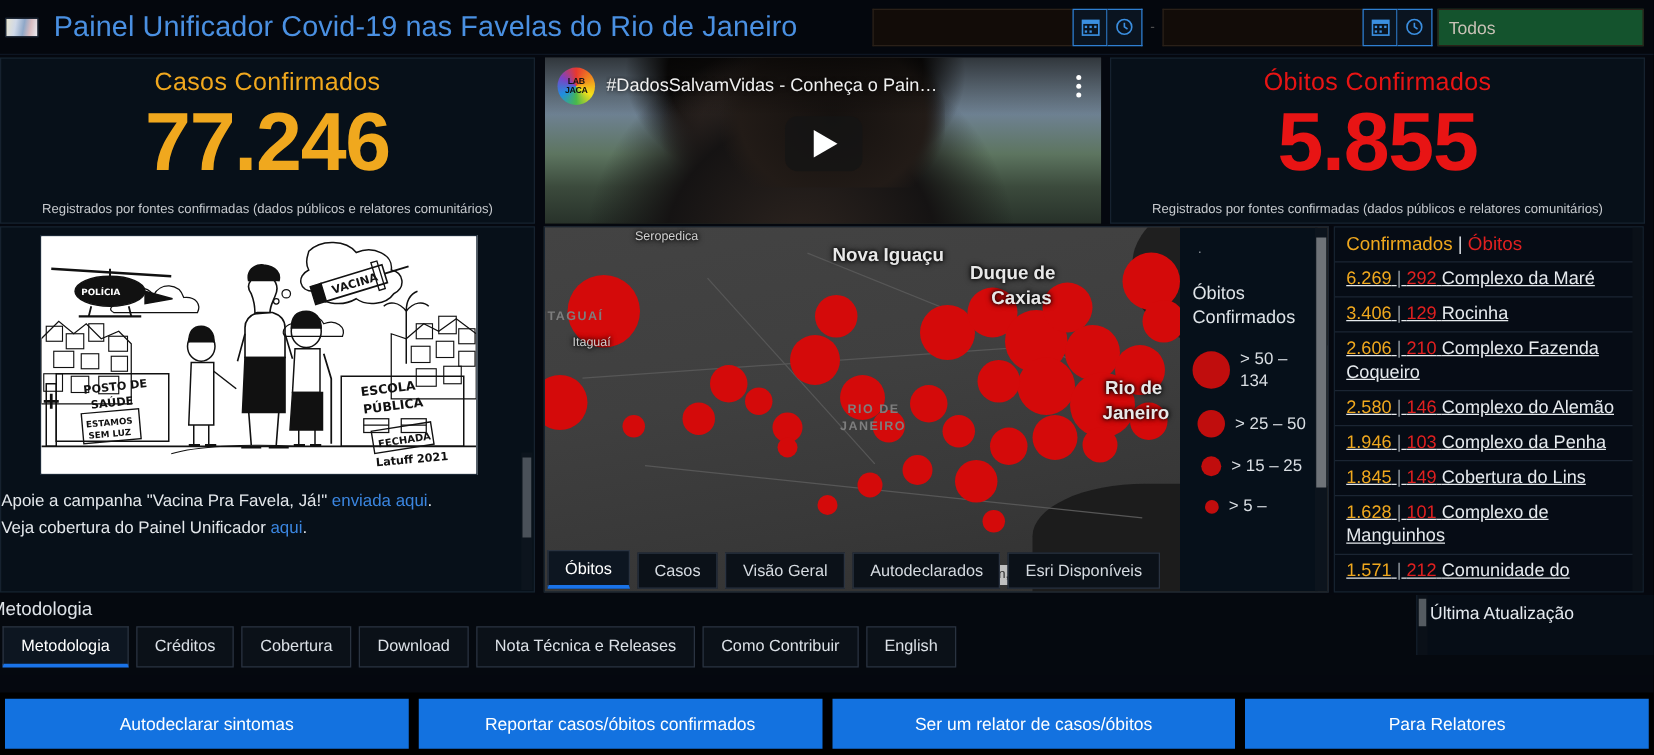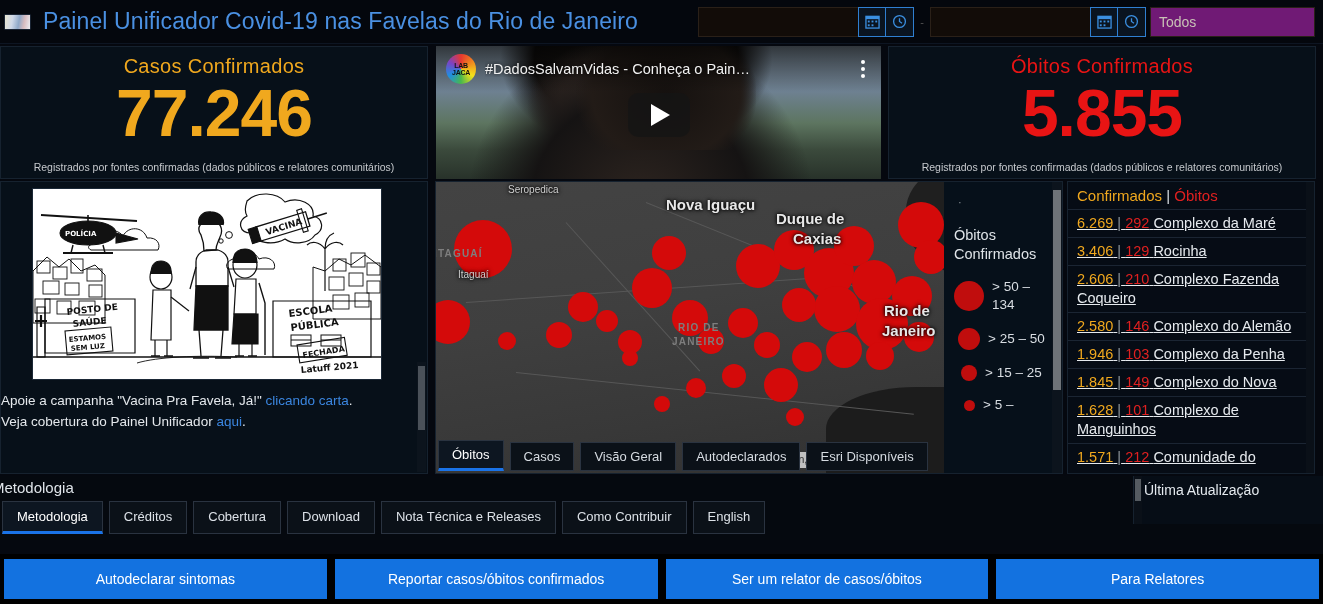--- a/index.html
+++ b/index.html
@@ -36,21 +36,21 @@
     border: 1px solid #2a2018; border-right: none;
   }
   .dt-btn {
     width: 28px; height: 30px; background: #0a1420;
     border: 1px solid #2f7fd1; display: flex; align-items: center;
     justify-content: center; cursor: pointer;
   }
   .dt-btn + .dt-btn { border-left: none; }
   .dt-sep { width: 8px; color: #555; font-size: 11px; align-self: center; text-align: center; }
   .select-todos {
-    width: 165px; height: 30px; background: #701a75; border: 1px solid #2a2018;
+    width: 165px; height: 30px; background: #14532d; border: 1px solid #2a2018;
     display: flex; align-items: center; padding: 0 8px; cursor: pointer;
   }
   .select-todos span { color: #c9c2b6; font-size: 14px; }
   .caret-down {
     margin-left: auto; width: 0; height: 0;
     border-left: 7px solid transparent; border-right: 7px solid transparent;
     border-top: 7px solid #8d8madd;
     border-top-color: #8f8a80;
   }
 
@@ -457,21 +457,21 @@
             </g>
 
             <path d="M0 168h348" stroke-width="1.4"></path>
             <path d="M104 174c20-6 60-8 100-6" stroke-width=".9"></path>
           </g>
           <text x="268" y="184" font-family="DejaVu Sans" font-size="9" fill="#111" font-weight="bold" transform="rotate(-5 268 184)">Latuff 2021</text>
         </svg>
       </div>
       <div class="left-text">
         <div>
-          <span>Apoie a campanha "Vacina Pra Favela, Já!" </span><a href="#">clicando carta</a><span>.</span>
+          <span>Apoie a campanha "Vacina Pra Favela, Já!" </span><a href="#">enviada aqui</a><span>.</span>
         </div>
         <div>
           <span>Veja cobertura do Painel Unificador </span><a href="#">aqui</a><span>.</span>
         </div>
       </div>
       <div class="vscroll">
           <i></i>
         </div>
     </div>
 
@@ -605,21 +605,21 @@
       <div class="rp-row">
         <span class="c">1.946</span>
         <span class="sep">|</span>
         <span class="o">103</span>
         <span>Complexo da Penha</span>
       </div>
       <div class="rp-row">
         <span class="c">1.845</span>
         <span class="sep">|</span>
         <span class="o">149</span>
-        <span>Complexo do Nova</span>
+        <span>Cobertura do Lins</span>
       </div>
       <div class="rp-row">
         <span class="c">1.628</span>
         <span class="sep">|</span>
         <span class="o">101</span>
         <span>Complexo de Manguinhos</span>
       </div>
       <div class="rp-row">
         <span class="c">1.571</span>
         <span class="sep">|</span>

